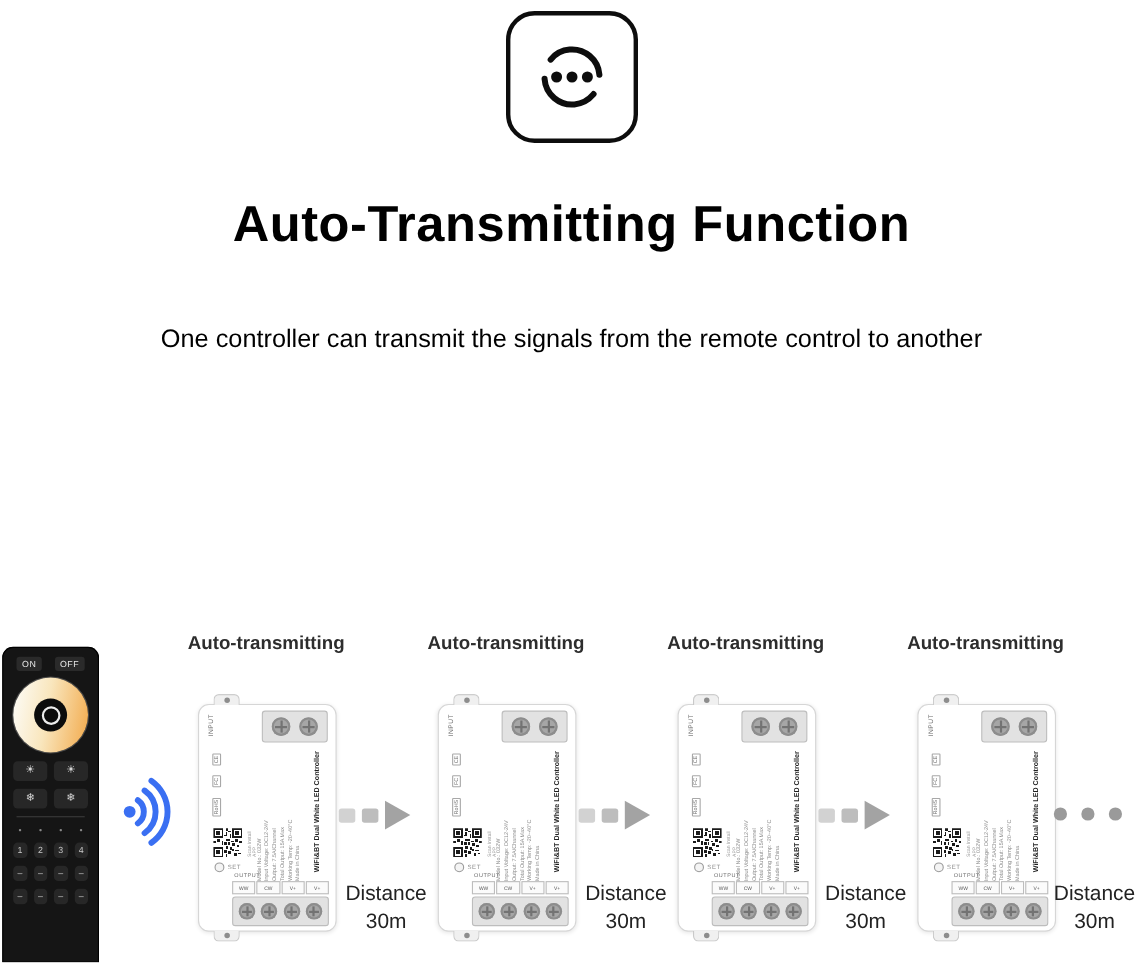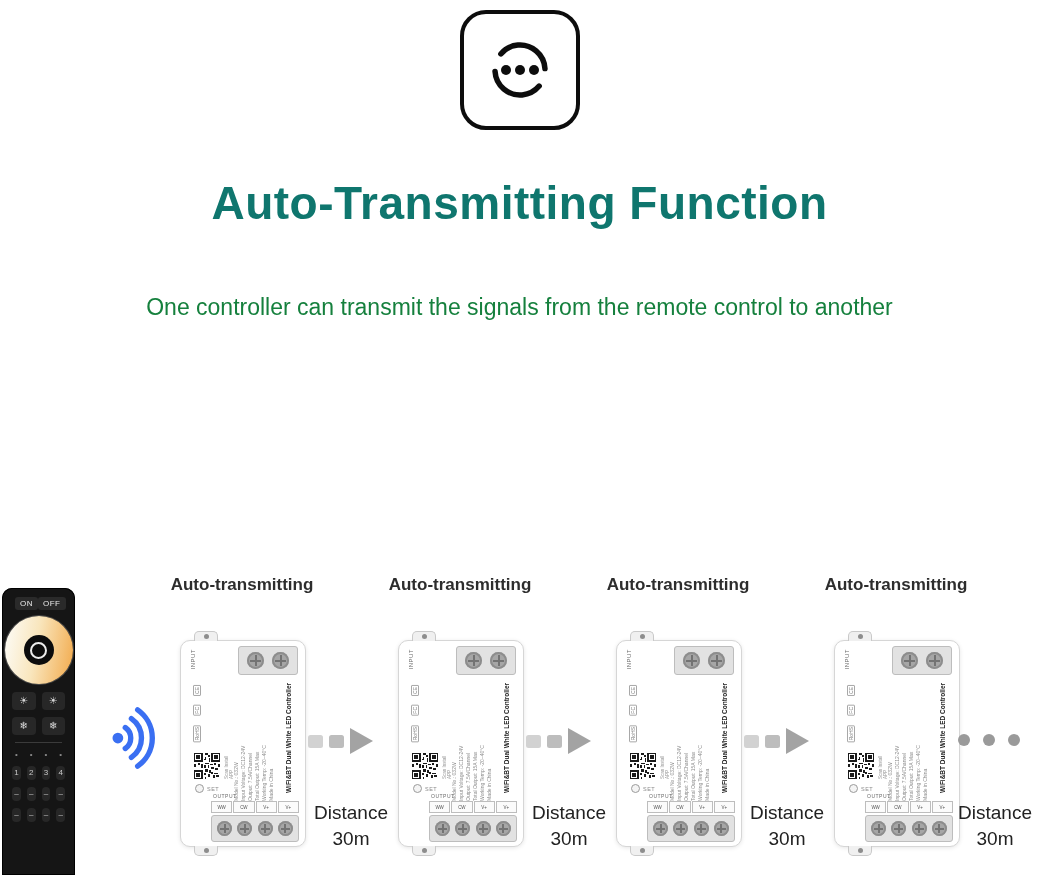--- a/index.html
+++ b/index.html
@@ -4,26 +4,26 @@
 <style>
   html,body{margin:0;padding:0;background:#fff;}
   .page{position:relative;width:1039px;height:875px;margin:0 auto;background:#fff;overflow:hidden;
         font-family:"Liberation Sans",sans-serif;}
 
   
   .logo-box{position:absolute;left:50%;top:10px;transform:translateX(-50%);
             width:112px;height:112px;border:4px solid #0d0d0d;border-radius:26px;
             display:flex;align-items:center;justify-content:center;background:#fff;}
   .page-title{position:absolute;top:176px;left:0;width:100%;text-align:center;
-              font-size:46px;font-weight:bold;color:#0f766e;letter-spacing:.5px;}
+              font-size:46px;font-weight:bold;color:#000000;letter-spacing:.5px;}
   .desc{position:absolute;top:282px;left:0;width:100%;text-align:center;
-        font-size:23px;color:#15803d;line-height:50px;}
+        font-size:23px;color:#000000;line-height:50px;}
 
   
-  .remote{position:absolute;left:2px;top:588px;width:73px;height:287px;background:#151515;
+  .remote{position:absolute;left:2px;top:588px;width:88px;height:287px;background:#151515;
           border-radius:10px 10px 0 0;box-shadow:0 0 0 1px #000 inset;}
   .r-power{display:flex;justify-content:space-between;padding:9px 13px 0;}
   .r-pbtn{font-size:8px;color:#e8e8e8;letter-spacing:.5px;background:#2a2a2a;border-radius:3px;padding:2px 5px;}
   .wheel{position:relative;width:68px;height:68px;margin:6px auto 0;border-radius:50%;
          background:linear-gradient(100deg,#fdfdfa 0%,#f9e6bd 45%,#f2a94a 100%);
          box-shadow:0 0 0 1px #4a4a4a;}
   .knob{position:absolute;left:50%;top:50%;width:30px;height:30px;margin:-15px 0 0 -15px;
         background:#0c0c0c;border-radius:50%;display:flex;align-items:center;justify-content:center;}
   .knob-ring{width:13px;height:13px;border:2.5px solid #ececec;border-radius:50%;background:#0c0c0c;}
   .r-rows{padding:8px 10px 0;}

